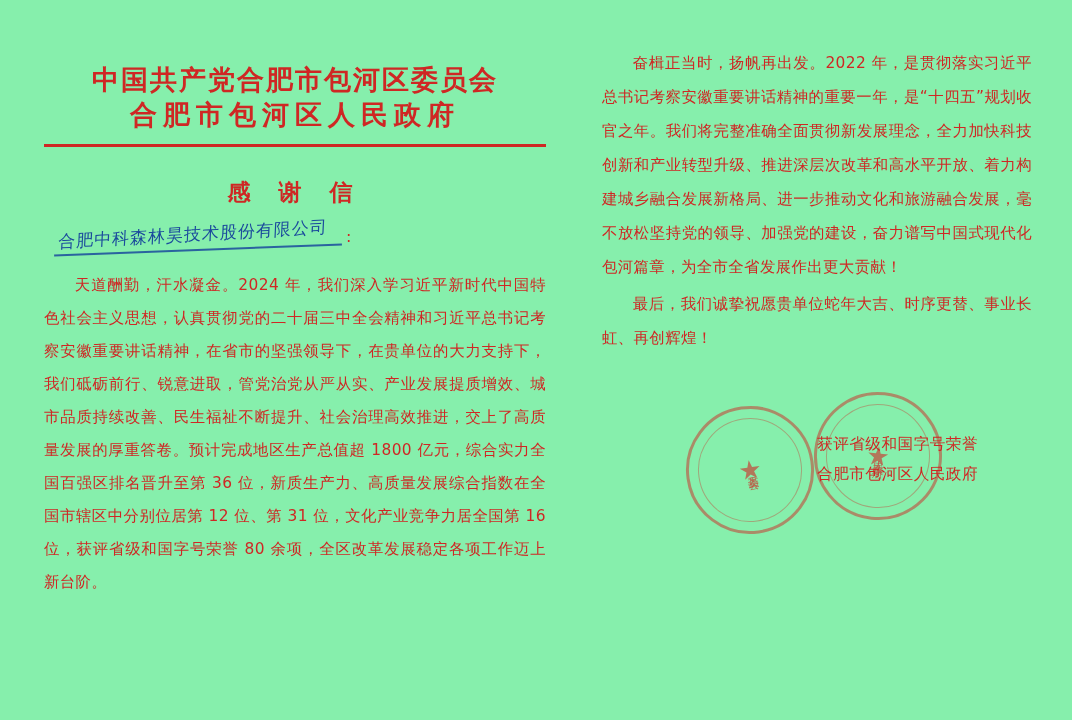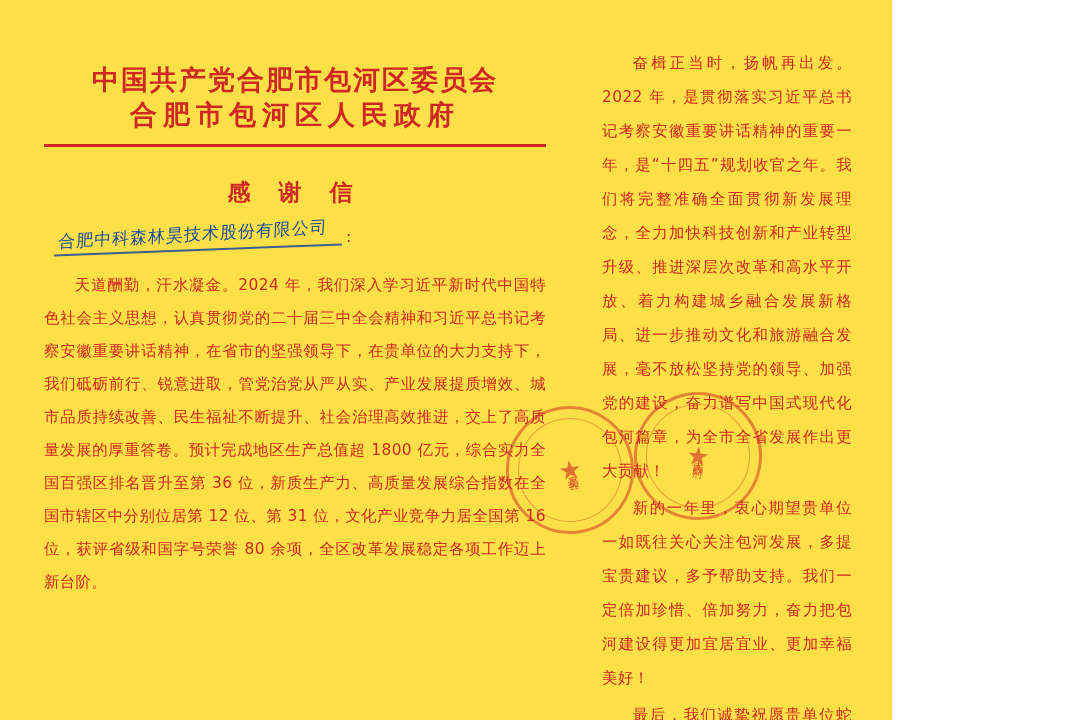--- a/index.html
+++ b/index.html
@@ -9,23 +9,23 @@
   }
   body {
     width: 1080px;
     height: 720px;
     overflow: hidden;
     font-family: "DejaVu Sans", "Liberation Sans", sans-serif;
     color: #c0392b;
   }
   .page {
     position: relative;
-    width: 892px;
+    width: 1072px;
     height: 720px;
-    background: #fde047;
+    background: #86efac;
   }
   .columns {
     display: flex;
     width: 100%;
     height: 100%;
     box-sizing: border-box;
     padding: 46px 40px 24px 44px;
   }
   .col-left {
     width: 520px;
@@ -213,21 +213,20 @@
 
       <div class="body-text">
         <p>天道酬勤，汗水凝金。2024 年，我们深入学习近平新时代中国特色社会主义思想，认真贯彻党的二十届三中全会精神和习近平总书记考察安徽重要讲话精神，在省市的坚强领导下，在贵单位的大力支持下，我们砥砺前行、锐意进取，管党治党从严从实、产业发展提质增效、城市品质持续改善、民生福祉不断提升、社会治理高效推进，交上了高质量发展的厚重答卷。预计完成地区生产总值超 1800 亿元，综合实力全国百强区排名晋升至第 36 位，新质生产力、高质量发展综合指数在全国市辖区中分别位居第 12 位、第 31 位，文化产业竞争力居全国第 16 位，获评省级和国字号荣誉 80 余项，全区改革发展稳定各项工作迈上新台阶。</p>
       </div>
     </div>
 
     <div class="col-right">
 
       <div class="body-text">
         <p>奋楫正当时，扬帆再出发。2022 年，是贯彻落实习近平总书记考察安徽重要讲话精神的重要一年，是“十四五”规划收官之年。我们将完整准确全面贯彻新发展理念，全力加快科技创新和产业转型升级、推进深层次改革和高水平开放、着力构建城乡融合发展新格局、进一步推动文化和旅游融合发展，毫不放松坚持党的领导、加强党的建设，奋力谱写中国式现代化包河篇章，为全市全省发展作出更大贡献！</p>
-        <p>新的一年里，衷心期望贵单位一如既往关心关注包河发展，多提宝贵建议，多予帮助支持。我们一定倍加珍惜、倍加努力，奋力把包河建设得更加宜居宜业、更加幸福美好！</p>
         <p>最后，我们诚挚祝愿贵单位蛇年大吉、时序更替、事业长虹、再创辉煌！</p>
       </div>
 
       <div class="seal-wrap">
         <div class="seal left">
           <div class="ring-in"></div>
           <div class="star">★</div>
           <div class="vert-text">委员会</div>
         </div>
         <div class="seal right">

